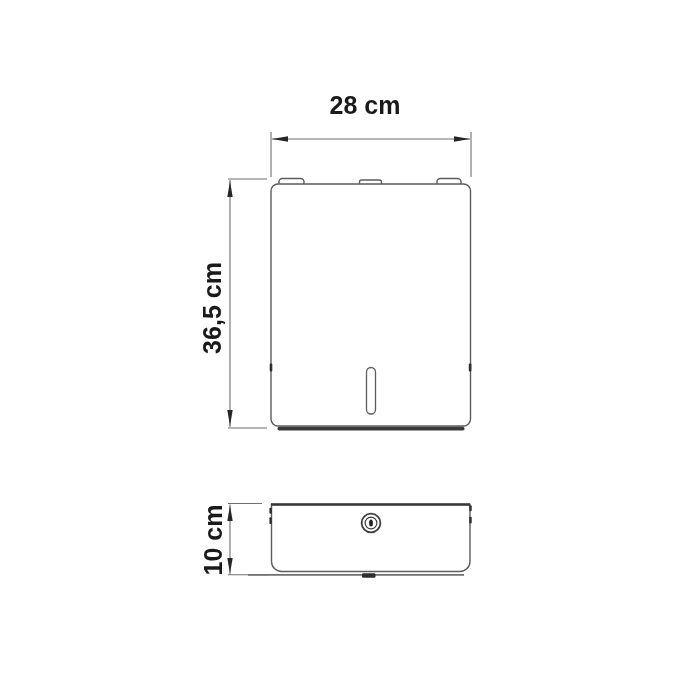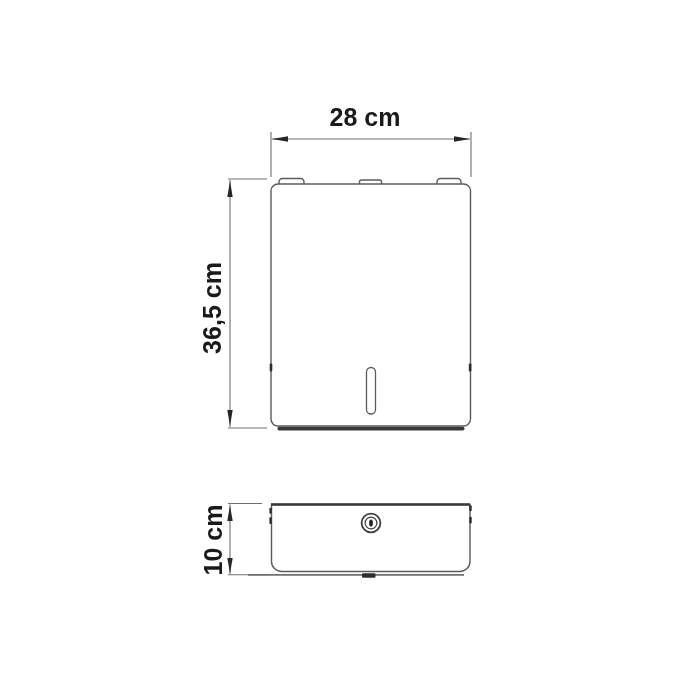--- a/index.html
+++ b/index.html
@@ -100,19 +100,19 @@
     <g stroke="#707070" stroke-width="1.1">
       <line x1="228" y1="503.5" x2="262" y2="503.5"></line>
       <line x1="228" y1="574.8" x2="268" y2="574.8"></line>
       <line x1="230" y1="504.5" x2="230" y2="574"></line>
       <polygon points="230,505.5 227.3,521 232.7,521" fill="#262626" stroke="none"></polygon>
       <polygon points="230,573.5 227.3,558 232.7,558" fill="#262626" stroke="none"></polygon>
     </g>
 
   </svg>
 
-  <div class="dim-label horizontal" style="left:365px; top:117px;">28 cm</div>
+  <div class="dim-label horizontal" style="left:365px; top:105px;">28 cm</div>
 
   <div class="dim-label vertical" style="left:212px; top:308px;">36,5 cm</div>
 
   <div class="dim-label vertical" style="left:213px; top:540px;">10 cm</div>
 
 </div>
 
 </body></html>

